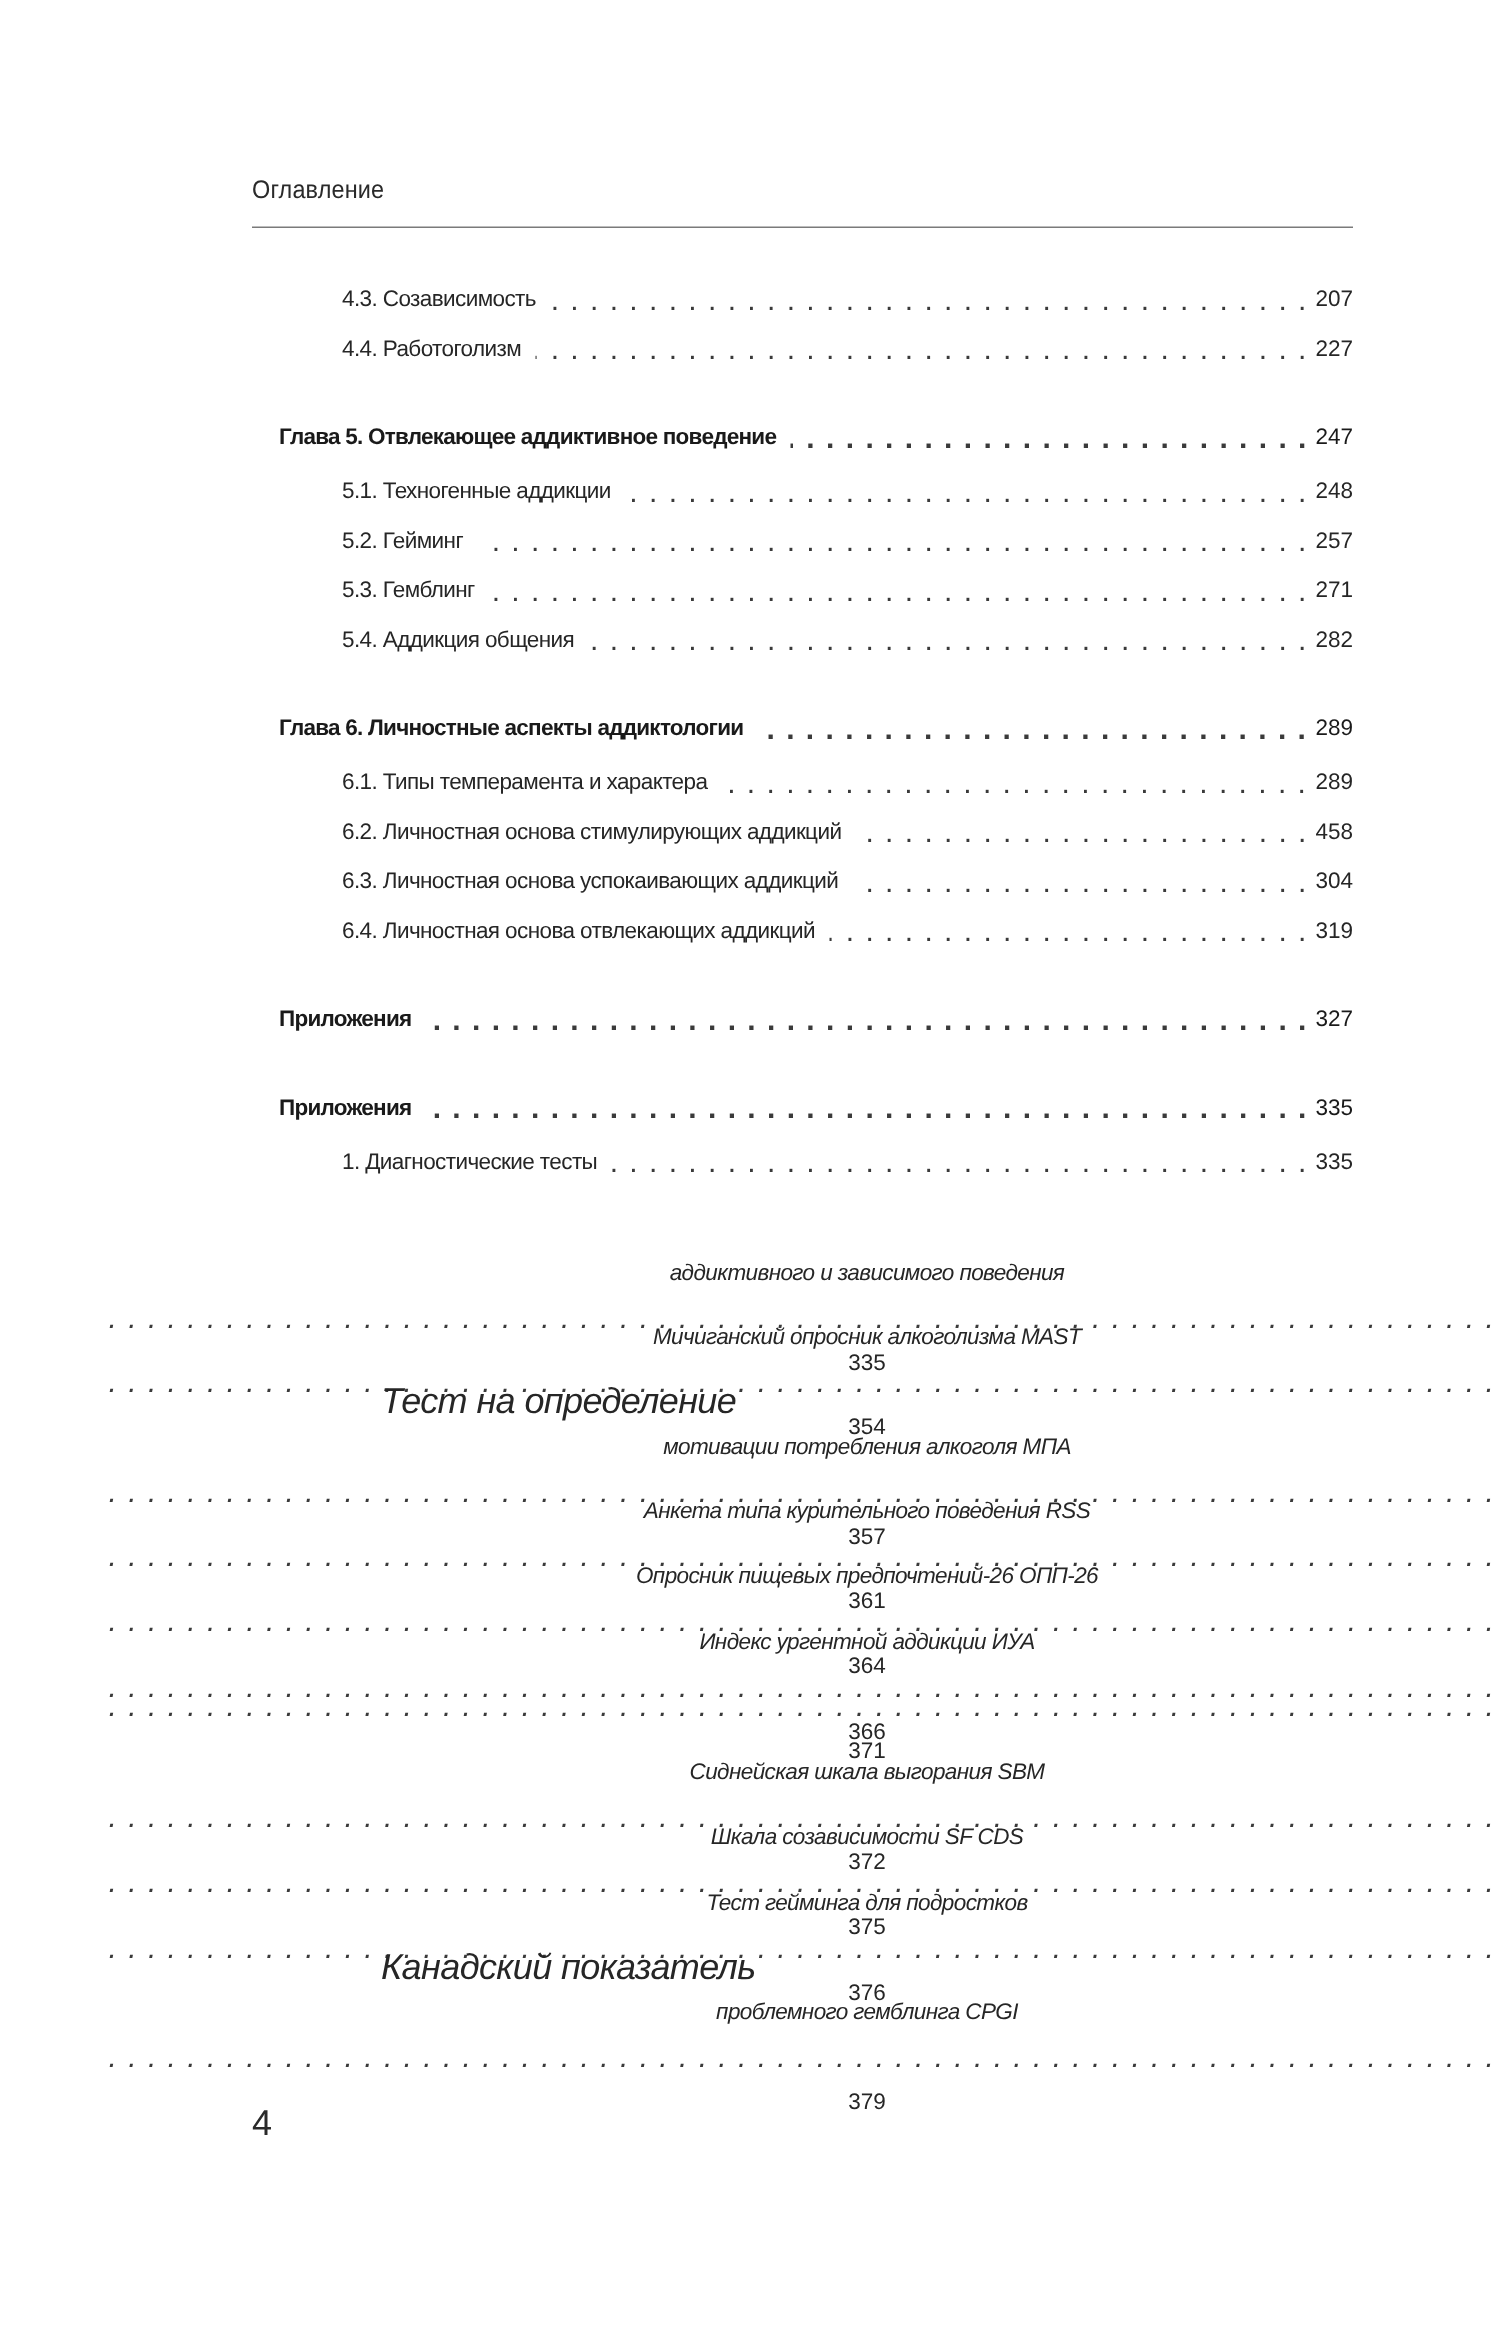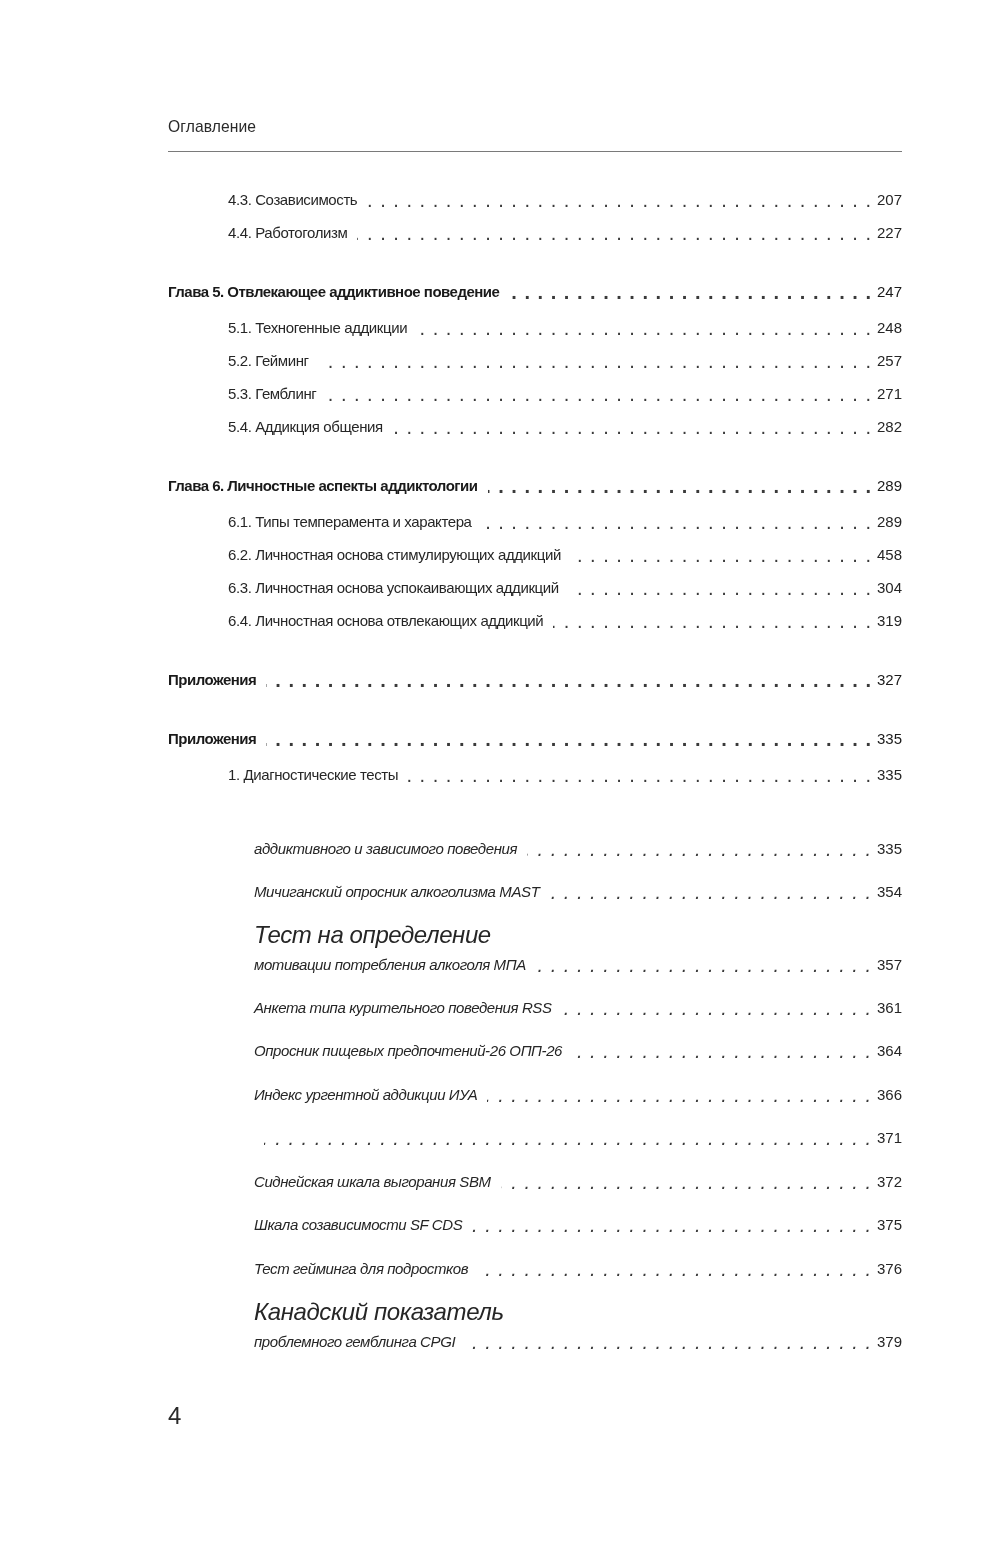--- a/index.html
+++ b/index.html
@@ -80,28 +80,30 @@
     .row.section .label {
       letter-spacing: -0.4px;
     }
     .row.chapter {
       left: 168px;
       font-weight: bold;
       color: #1a1a1a;
     }
     .row.chapter .label {
       letter-spacing: -0.5px;
+      margin-left: 18px;
     }
     .row.chapter .page {
       font-weight: normal;
     }
     .row.test {
       left: 254px;
       font-style: italic;
       color: #262626;
+      flex-direction: column;
     }
     .row.test .label {
       letter-spacing: -0.4px;
     }
     .row.test .page {
       font-style: normal;
     }
     .test-first-line {
       position: absolute;
       left: 254px;

